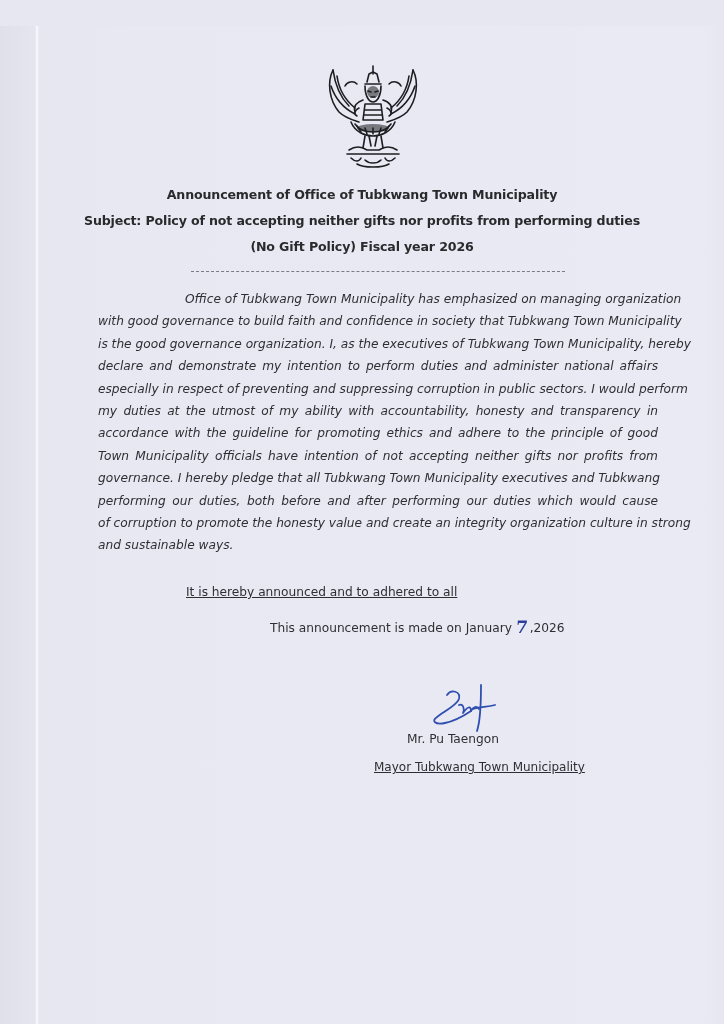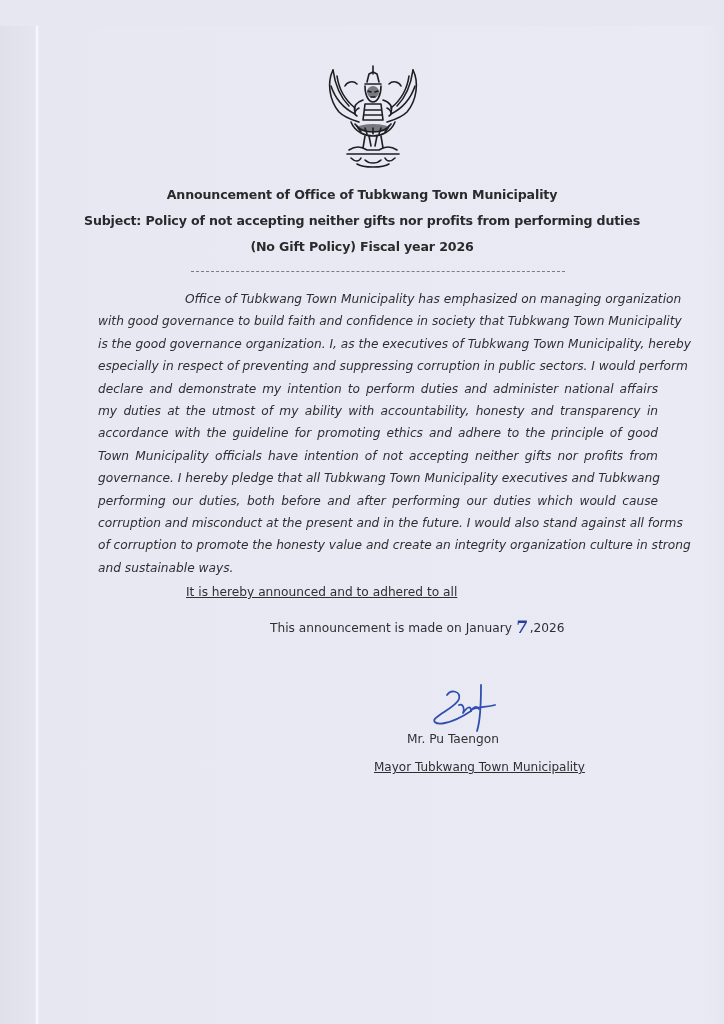--- a/index.html
+++ b/index.html
@@ -117,28 +117,27 @@
   <div class="head" style="top:161px">Announcement of Office of Tubkwang Town Municipality</div>
   <div class="head" style="top:187px">Subject: Policy of not accepting neither gifts nor profits from performing duties</div>
   <div class="head" style="top:213px">(No Gift Policy)  Fiscal year 2026</div>
 
   <div class="sep"></div>
 
   <div class="body-text">
     <span class="body-line first">Office of Tubkwang Town Municipality has emphasized on managing organization</span>
     <span class="body-line">with good governance to build faith and confidence in society that Tubkwang Town Municipality</span>
     <span class="body-line">is the good governance organization. I, as the executives of Tubkwang Town Municipality, hereby</span>
+    <span class="body-line">declare and demonstrate my intention to perform duties and administer national affairs</span>
     <span class="body-line">especially in respect of preventing and suppressing corruption in public sectors. I would perform</span>
-    <span class="body-line">declare and demonstrate my intention to perform duties and administer national affairs</span>
     <span class="body-line">my duties at the utmost of my ability with accountability, honesty and transparency in</span>
     <span class="body-line">accordance with the guideline for promoting ethics and adhere to the principle of good</span>
     <span class="body-line">Town Municipality officials have intention of not accepting neither gifts nor profits from</span>
     <span class="body-line">governance. I hereby pledge that all Tubkwang Town Municipality executives and Tubkwang</span>
     <span class="body-line">performing our duties, both before and after performing our duties which would cause</span>
-    <span class="body-line">corruption and misconduct at the present and in the future. I would also stand against all forms</span>
     <span class="body-line">of corruption to promote the honesty value and create an integrity organization culture in strong</span>
     <span class="body-line last">and sustainable ways.</span>
   </div>
 
   <div class="closing">It is hereby announced and to adhered to all</div>
 
   <div class="dateline">
     <span>This announcement is made on January</span><span class="hand-day">7</span><span>,2026</span>
   </div>
 

